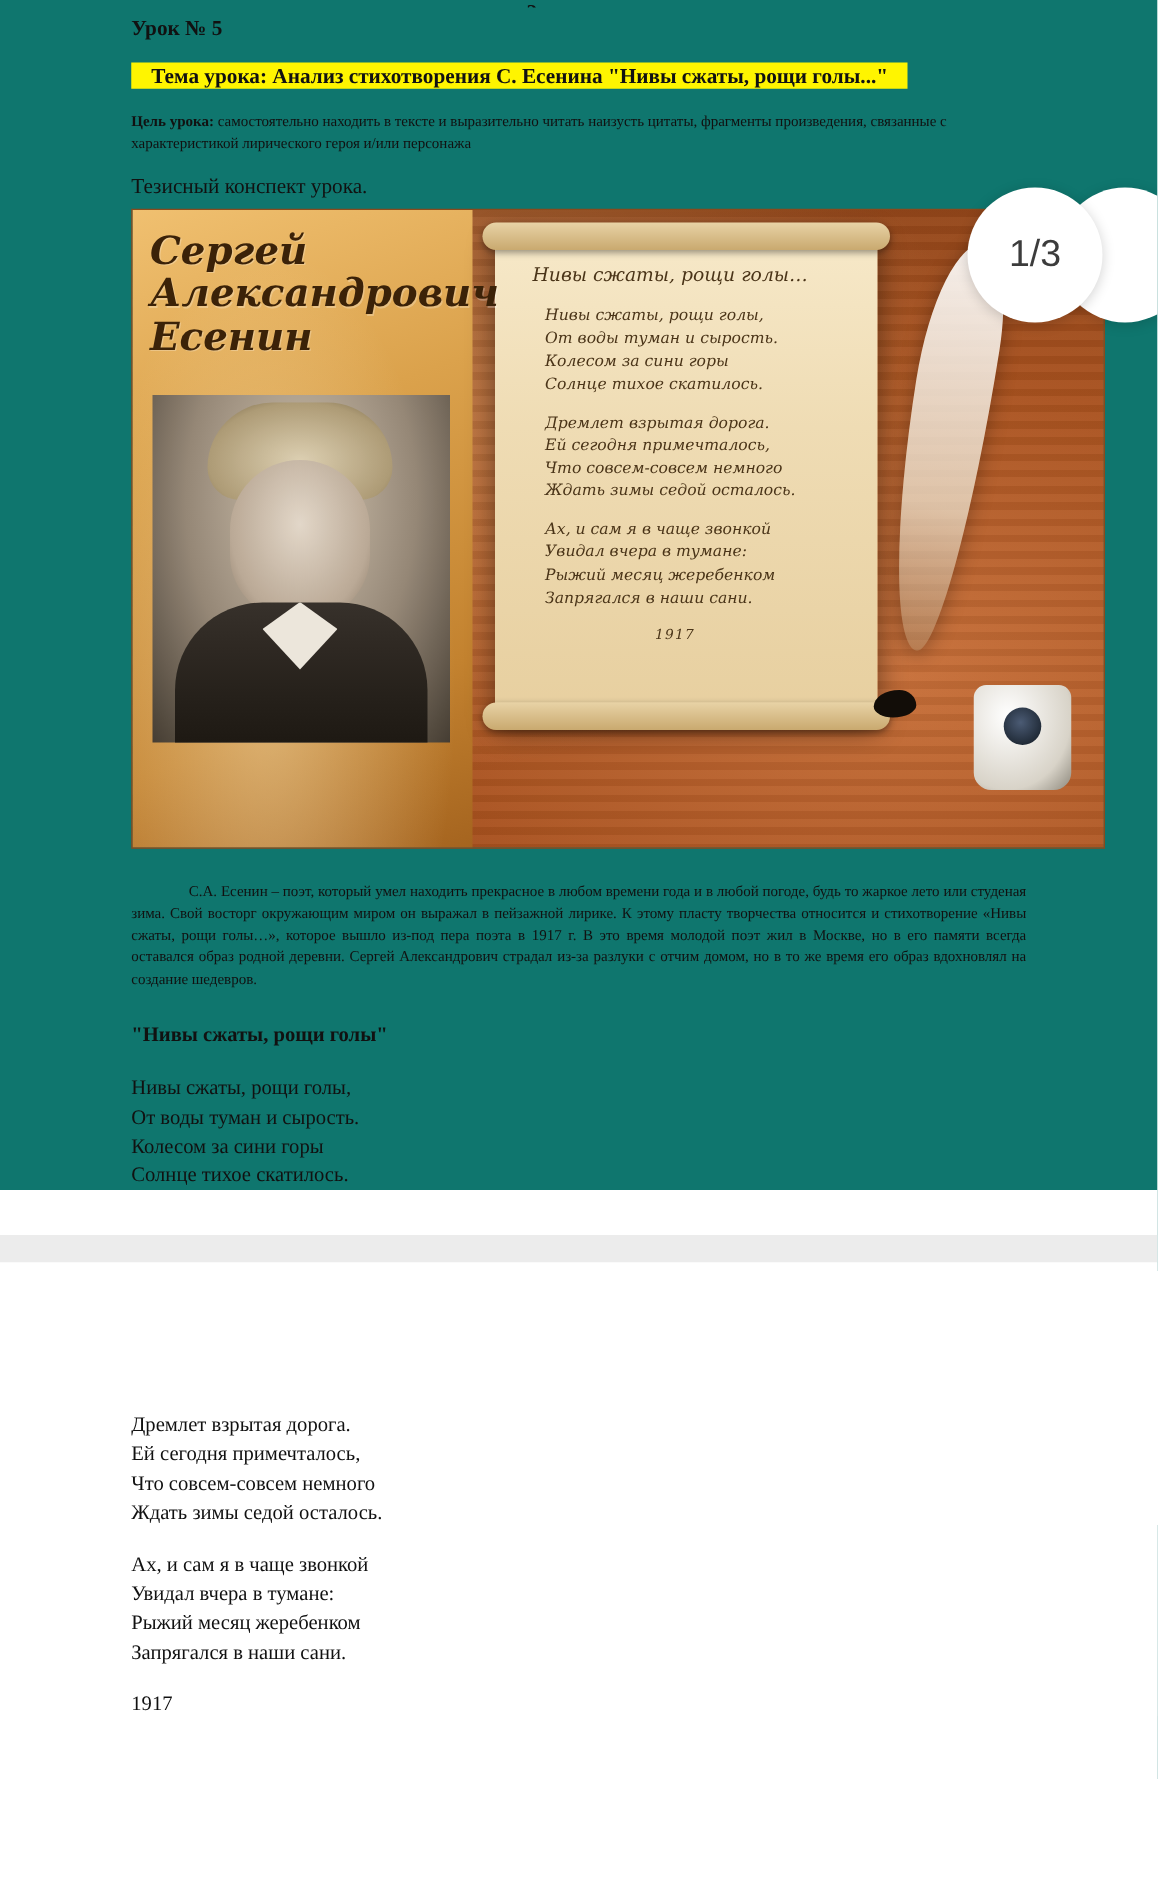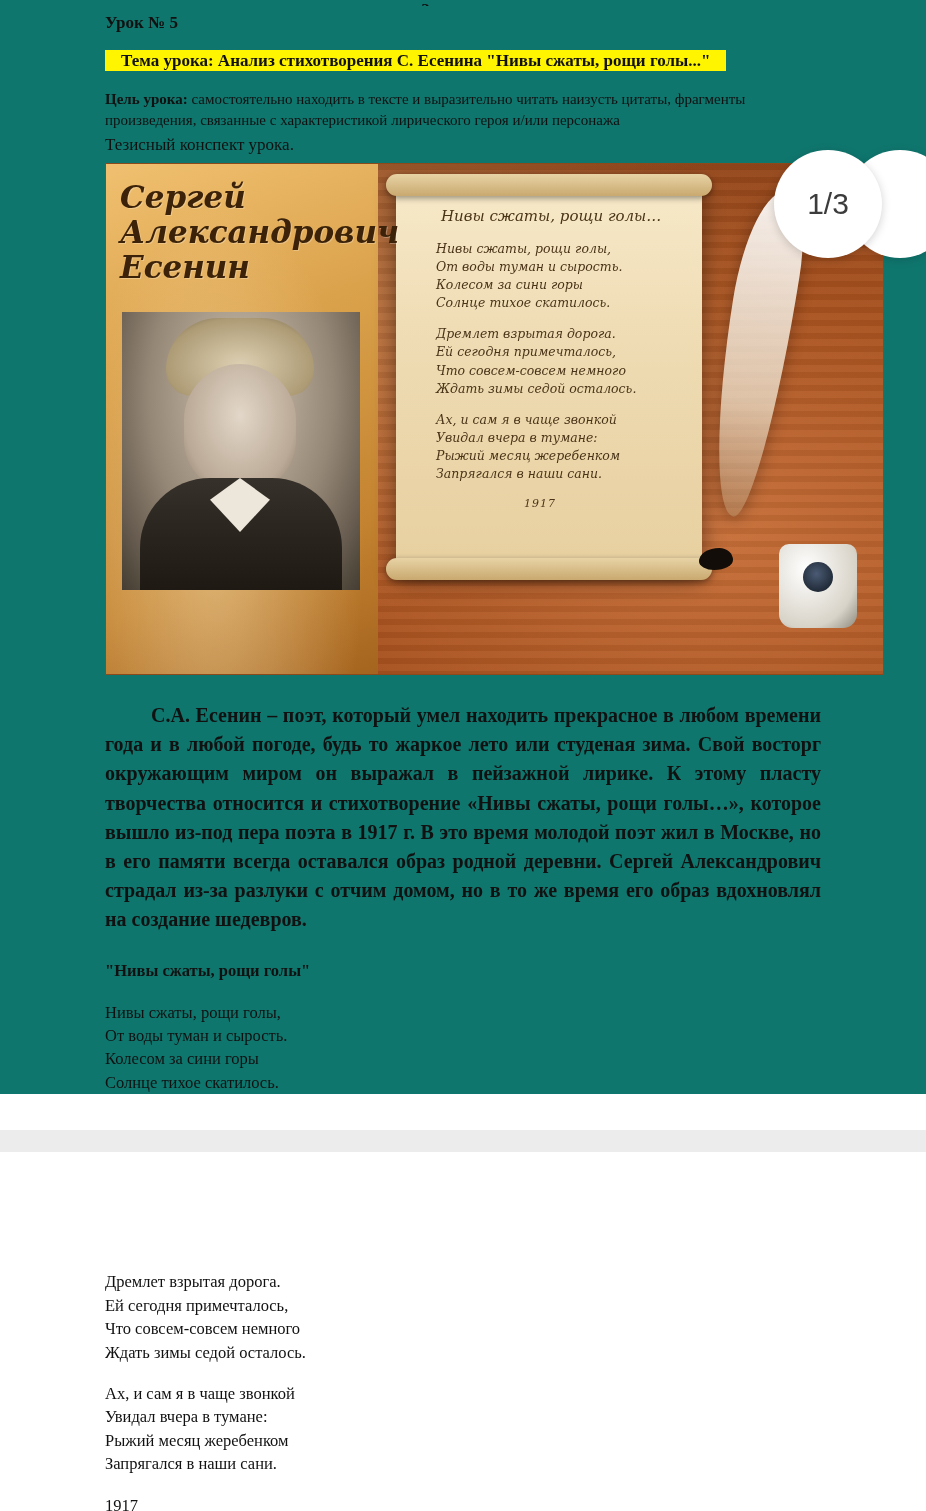--- a/index.html
+++ b/index.html
@@ -41,23 +41,23 @@
     margin: 0 0 17px 0;
     line-height: 1.25;
   }
   .first-line { padding-top: 6px; }
   .highlight {
     background: #fff500;
     display: inline;
     padding: 1px 16px;
   }
   .goal {
-    font-size: 15px;
+    font-size: 12px;
     line-height: 1.42;
-    margin: 0 0 4px 0;
+    margin: 0 0 16px 0;
   }
   .goal b { font-weight: bold; }
   .thesis {
     font-weight: normal;
     font-size: 17px;
     margin: 0 0 8px 0;
   }
 
   
   .illus {
@@ -151,21 +151,21 @@
     position: absolute; inset: 26px 20px 18px 24px;
     color: #4a3418;
     font-family: "DejaVu Serif", serif;
     font-style: italic;
     font-size: 12.5px;
     line-height: 1.45;
   }
   .illus .scroll-title {
     font-size: 15px;
     margin-bottom: 12px;
-    margin-left: 21px;
+    margin-left: 6px;
   }
   .illus .stanza { margin: 0 0 13px 16px; white-space: pre-line; }
   .illus .year { margin-left: 104px; font-size: 11px; letter-spacing: 1px; }
   .illus .feather {
     position: absolute;
     right: 96px; top: 24px;
     width: 62px; height: 330px;
     background: linear-gradient(180deg, rgba(255,255,255,.92), rgba(235,225,205,.75) 65%, rgba(160,140,110,.4));
     border-radius: 60% 40% 45% 55% / 35% 25% 75% 65%;
     transform: rotate(9deg);
@@ -217,25 +217,24 @@
     position: absolute;
     right: -28px; top: 150px;
     width: 108px; height: 108px;
     border-radius: 50%;
     background: #ffffff;
     box-shadow: 0 2px 10px rgba(0,0,0,.15);
     z-index: 39;
   }
 
   .body-text {
-    font-size: 20px;
+    font-size: 12px;
     line-height: 1.46;
     text-align: justify;
     margin: 26px 0 0 0;
-    font-weight: bold;
   }
   .body-text .indent { display: inline-block; width: 46px; }
 
   .poem-title {
     font-weight: bold;
     font-size: 16.5px;
     margin: 26px 0 20px 0;
   }
   .poem-stanza {
     font-size: 16.5px;

